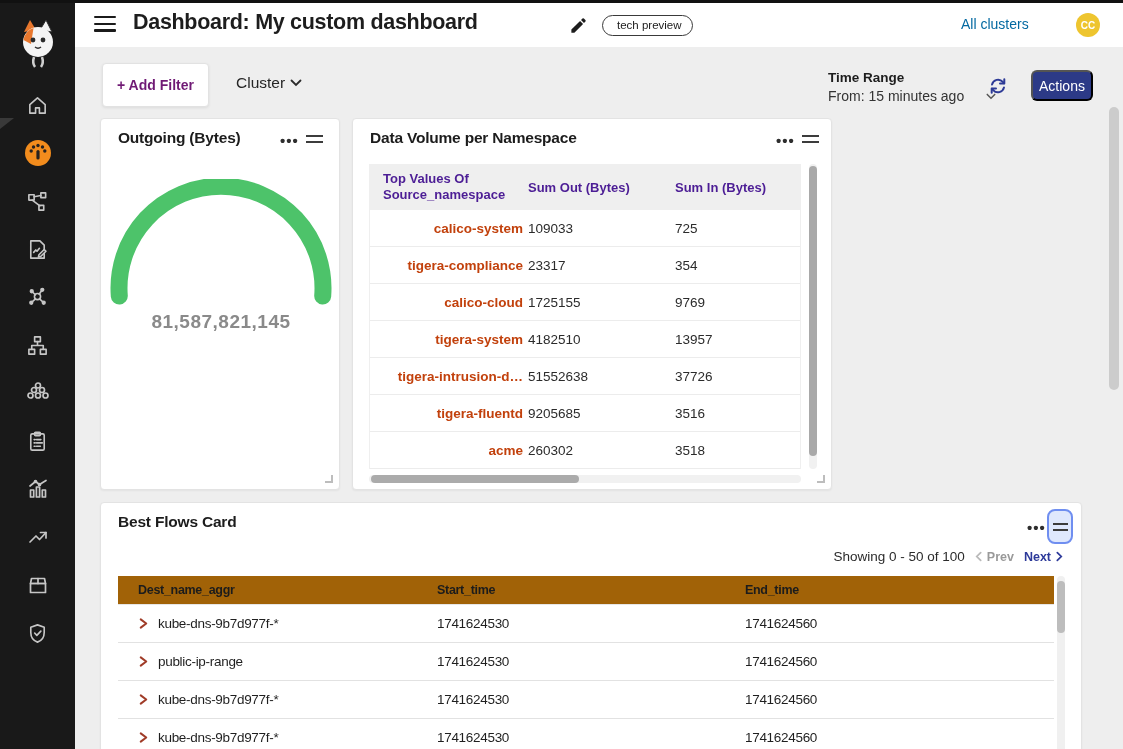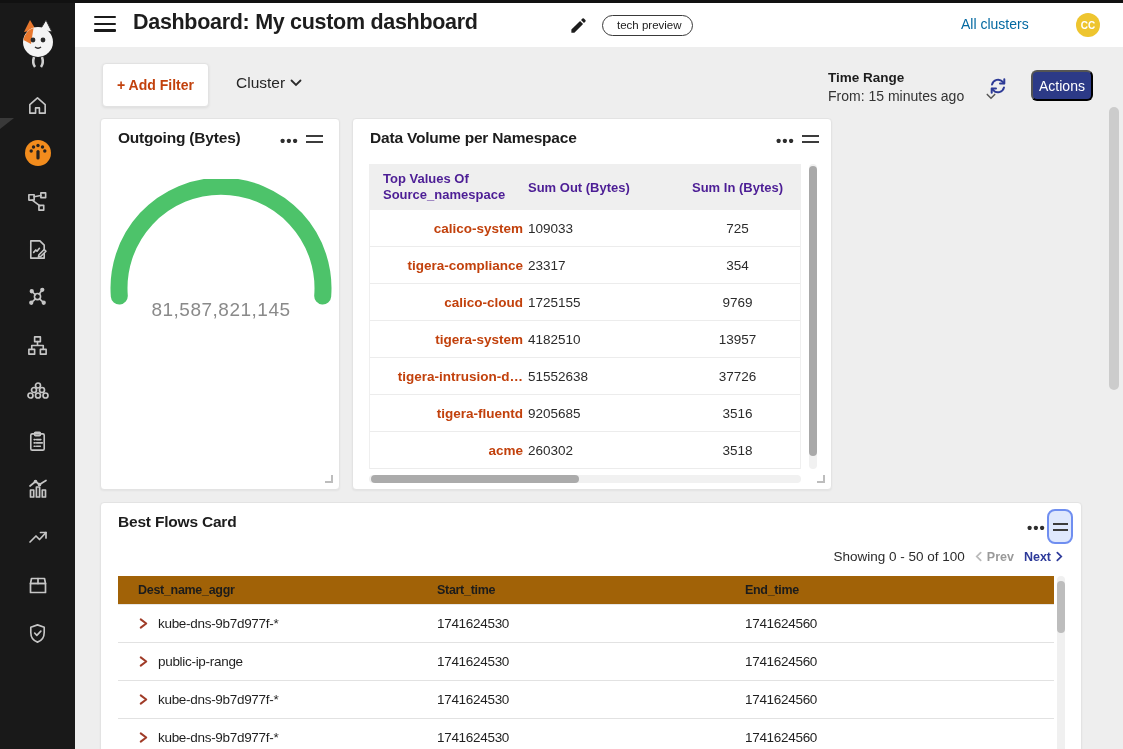--- a/index.html
+++ b/index.html
@@ -25,50 +25,50 @@
   .page-title { position:absolute; left:58px; top:7px; font-size:21.5px; font-weight:800; color:#1d1d1d; letter-spacing:-0.3px; }
   .edit-pencil { position:absolute; left:494px; top:13px; width:19px; height:19px; cursor:pointer; }
   .tech-badge { position:absolute; left:527px; top:12px; height:21px; border:1px solid #3a3a3a; border-radius:11px;
                 padding:3px 10px 0 14px; font-size:11.5px; color:#1c1c1c; background:#fff; }
   .all-clusters { position:absolute; left:886px; top:13px; font-size:14px; color:#0369a1; cursor:pointer; }
   .avatar { position:absolute; left:1001px; top:10px; width:24px; height:24px; border-radius:50%; background:#eec52f;
             color:#ffffff; font-size:10px; font-weight:700; display:flex; align-items:center; justify-content:center; cursor:pointer; }
 
   
   .btn-addfilter { position:absolute; left:102px; top:63px; width:107px; height:44px; background:#fff; border:1px solid #e2e2e2;
-                   border-radius:4px; box-shadow:0 1px 3px rgba(0,0,0,.08); color:#c2410c; font-weight:600; font-size:14px;
+                   border-radius:4px; box-shadow:0 1px 3px rgba(0,0,0,.08); color:#701a75; font-weight:600; font-size:14px;
                    display:flex; align-items:center; justify-content:center; cursor:pointer; }
   .cluster-dd { position:absolute; left:236px; top:74px; display:flex; align-items:center; gap:5px; font-size:15.5px;
                 color:#262626; cursor:pointer; }
   .tr-label { position:absolute; left:828px; top:70px; font-size:13.5px; font-weight:700; color:#1d1d1d; }
   .tr-value { position:absolute; left:828px; top:88px; font-size:14px; color:#333; display:flex; align-items:center; gap:22px; cursor:pointer; }
   .refresh { position:absolute; left:988px; top:76px; width:20px; height:20px; cursor:pointer; }
   .btn-actions { position:absolute; left:1031px; top:70px; width:62px; height:31px; background:#2c3a87; color:#fff;
                  border-radius:6px; font-size:14px; display:flex; align-items:center; justify-content:center; cursor:pointer; }
 
   
   .card { position:absolute; background:#fff; border:1px solid #e3e3e3; border-radius:4px; box-shadow:0 1px 2px rgba(0,0,0,.05); }
   .card-title { position:absolute; left:17px; top:10px; font-size:15.5px; font-weight:800; color:#1c1c1c; letter-spacing:-0.2px; }
   .ellipsis { position:absolute; font-size:15px; font-weight:800; color:#2e2e2e; letter-spacing:1px; line-height:10px; cursor:pointer; }
   .draghandle { position:absolute; width:17px; cursor:grab; }
   .draghandle span { display:block; height:2px; background:#3c3c3c; margin-bottom:3.5px; }
   .resize-corner { position:absolute; width:8px; height:8px; border-right:2px solid #bdbdbd; border-bottom:2px solid #bdbdbd; }
 
   
   .card-outgoing { left:100px; top:118px; width:240px; height:372px; }
-  .gauge-value { position:absolute; left:0; top:180px; width:240px; text-align:center; font-size:19px; font-weight:400;
+  .gauge-value { position:absolute; left:0; top:192px; width:240px; text-align:center; font-size:19px; font-weight:700;
                  color:#8a8a8a; letter-spacing:.5px; }
 
   
   .card-dv { left:352px; top:118px; width:480px; height:372px; }
   .dv-table { position:absolute; left:16px; top:45px; width:432px; border-left:1px solid #efefef; border-right:1px solid #efefef; }
   .dv-head { display:flex; background:#efefef; height:46px; align-items:center; font-weight:700; font-size:13px; color:#4c1d95; }
   .dv-c1 { flex:0 0 153px; padding-left:13px; }
   .dv-c2 { flex:0 0 148px; padding-left:5px; }
-  .dv-c3 { flex:1 1 auto; padding-left:4px;text-align:center; }
+  .dv-c3 { flex:1 1 auto; padding-left:4px; }
   .dv-head .dv-c1 { line-height:1.2; }
   .dv-row { display:flex; height:37px; align-items:center; border-bottom:1px solid #ececec; font-size:13.5px; color:#2b2b2b; }
   .dv-row .dv-c1 { color:#c2410c; font-weight:700; cursor:pointer;text-align:right; }
   .dv-vtrack { position:absolute; left:456px; top:45px; width:8px; height:305px; background:#f1f1f1; border-radius:4px; }
   .dv-vthumb { position:absolute; left:456px; top:47px; width:8px; height:290px; background:#a9a9a9; border-radius:4px; cursor:pointer; }
   .dv-htrack { position:absolute; left:16px; top:356px; width:432px; height:8px; background:#f1f1f1; border-radius:4px; }
   .dv-hthumb { position:absolute; left:18px; top:356px; width:208px; height:8px; background:#ababab; border-radius:4px; cursor:pointer; }
 
   
   .card-bf { left:100px; top:502px; width:982px; height:260px; }

